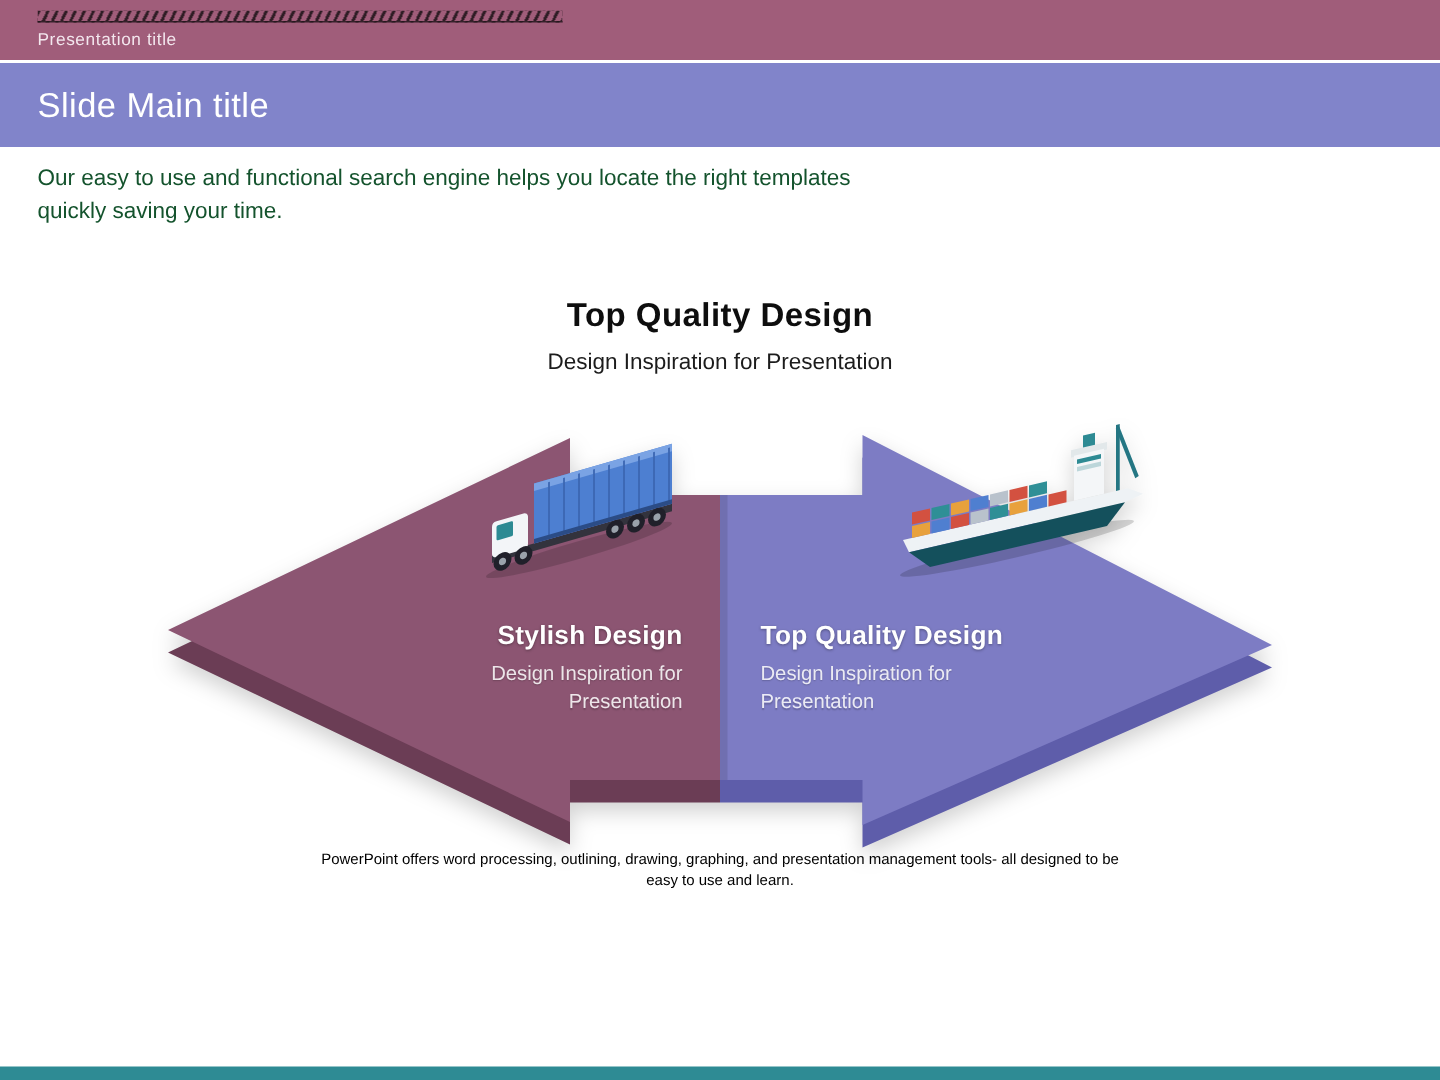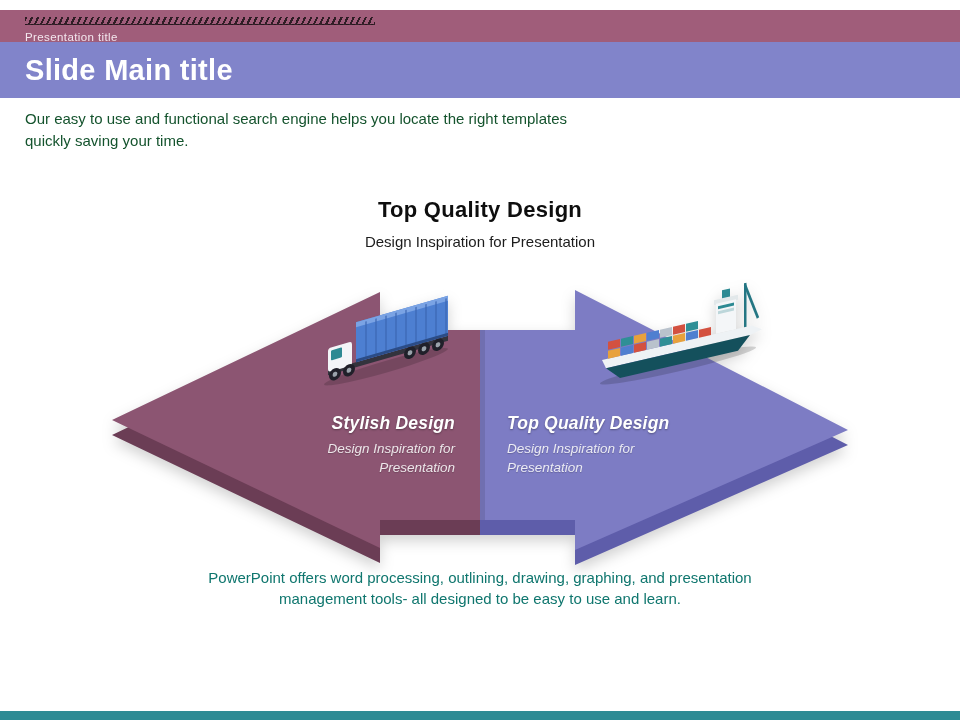--- a/index.html
+++ b/index.html
@@ -1,62 +1,62 @@
 <!DOCTYPE html>
 <html><head>
 <meta charset="utf-8">
 <style>
   html,body { margin:0; padding:0; background:#ffffff; }
   .page {
     position:relative; width:960px; height:720px; overflow:hidden;
     background:#ffffff; font-family:"Liberation Sans", sans-serif;
     --c-top:#a05d7a; --c-header:#8184ca; --c-bottom:#2e8b94;
   }
-  .topbar { position:absolute; left:0; top:10px; width:100%; height:40px; background:var(--c-top); }
+  .topbar { position:absolute; left:0; top:0; width:100%; height:40px; background:var(--c-top); }
   .hatch {
     position:absolute; left:25px; top:7px; width:350px; height:7px;
     background: repeating-linear-gradient(115deg, rgba(35,22,28,0.9) 0 2px, rgba(35,22,28,0) 2px 5.5px);
     border-bottom:1.5px solid rgba(35,22,28,0.85);
   }
   .pres-title {
     position:absolute; left:25px; top:21px; font-size:11.5px; letter-spacing:0.4px;
     color:#f3e7ee;
   }
   .headerband { position:absolute; left:0; top:42px; width:100%; height:56px; background:var(--c-header); }
   .slide-title {
     position:absolute; left:25px; top:0; height:56px; line-height:56px;
-    font-size:29px; font-weight:bold; color:#ffffff; letter-spacing:0.3px;
+    font-size:23px; font-weight:normal; color:#ffffff; letter-spacing:0.3px;
   }
   .intro {
     position:absolute; left:25px; top:108px; width:545px;
     font-size:15px; line-height:1.45; color:#14532d;
   }
   .sec-title {
     position:absolute; left:0; top:197px; width:100%; text-align:center;
     font-size:22px; font-weight:bold; color:#0e0e0e; letter-spacing:0.3px;
   }
   .sec-sub {
     position:absolute; left:0; top:233px; width:100%; text-align:center;
     font-size:15px; color:#1c1c1c;
   }
   .diagram-svg { position:absolute; left:100px; top:278px; filter: drop-shadow(0 6px 7px rgba(0,0,0,0.18)); }
-  .arrow-text { position:absolute; color:#ffffff;font-style:italic; }
+  .arrow-text { position:absolute; color:#ffffff; }
   .arrow-text.left { top:413px; right:505px; width:175px; text-align:right; }
   .arrow-text.right { top:413px; left:507px; width:190px; text-align:left; }
   .arrow-title {
     font-size:17.5px; font-weight:bold; margin:0 0 6px 0; letter-spacing:0.2px;
     text-shadow:0 1px 2px rgba(0,0,0,0.35);
   }
   .arrow-sub {
     font-size:13.5px; line-height:1.38; color:rgba(255,255,255,0.86);
     text-shadow:0 1px 1px rgba(0,0,0,0.2);
   }
   .footer-note {
     position:absolute; left:0; right:0; top:567px; margin:0 auto; width:550px;
-    text-align:center; font-size:15px; line-height:1.4; color:#0f766e;
+    text-align:center; font-size:10px; line-height:1.4; color:#000000;
   }
   .bottombar { position:absolute; left:0; bottom:0; width:100%; height:9px; background:var(--c-bottom); }
 </style>
 </head>
 <body>
 
 <div class="page" style="--c-top: #a05d7a; --c-header: #8184ca; --c-bottom: #2e8b94;">
 
   <div class="topbar">
     <div class="hatch"></div>

